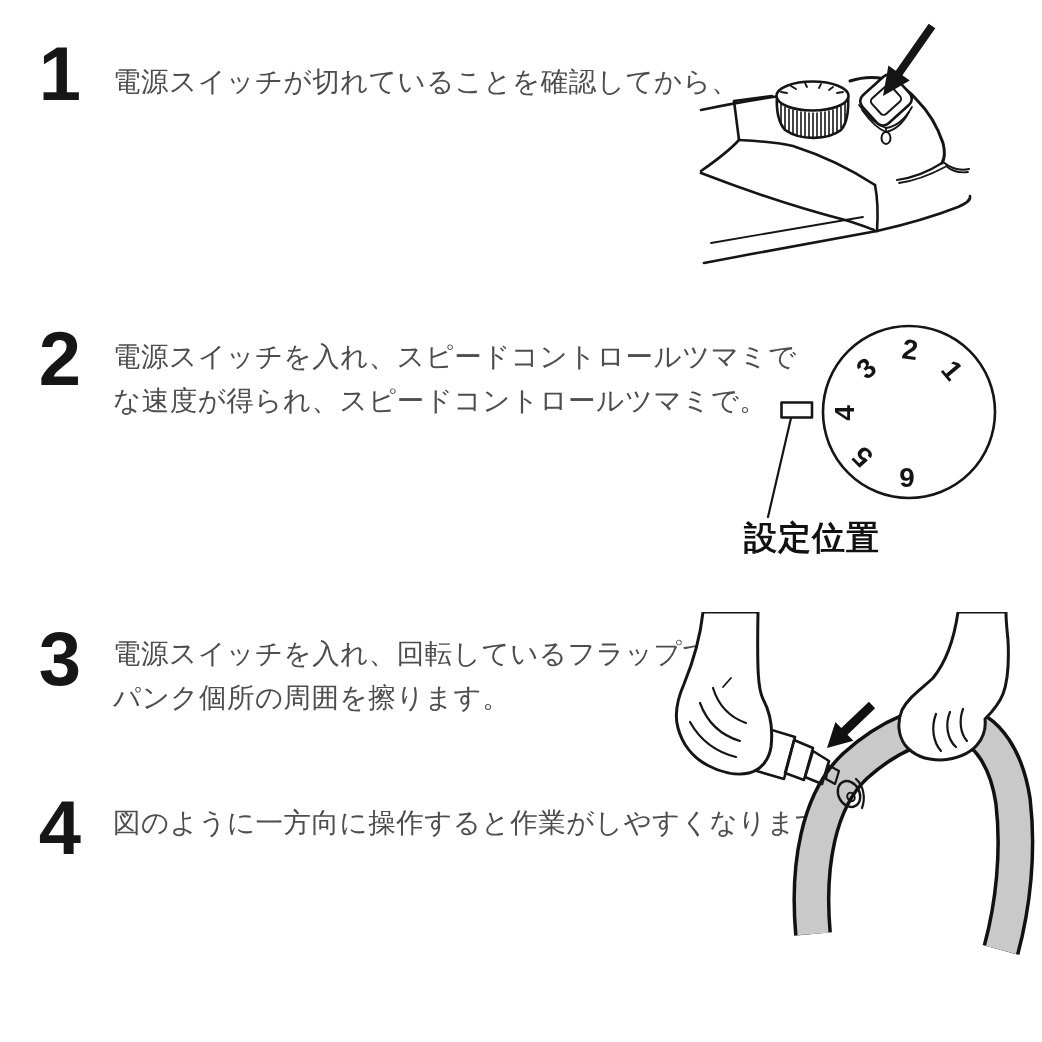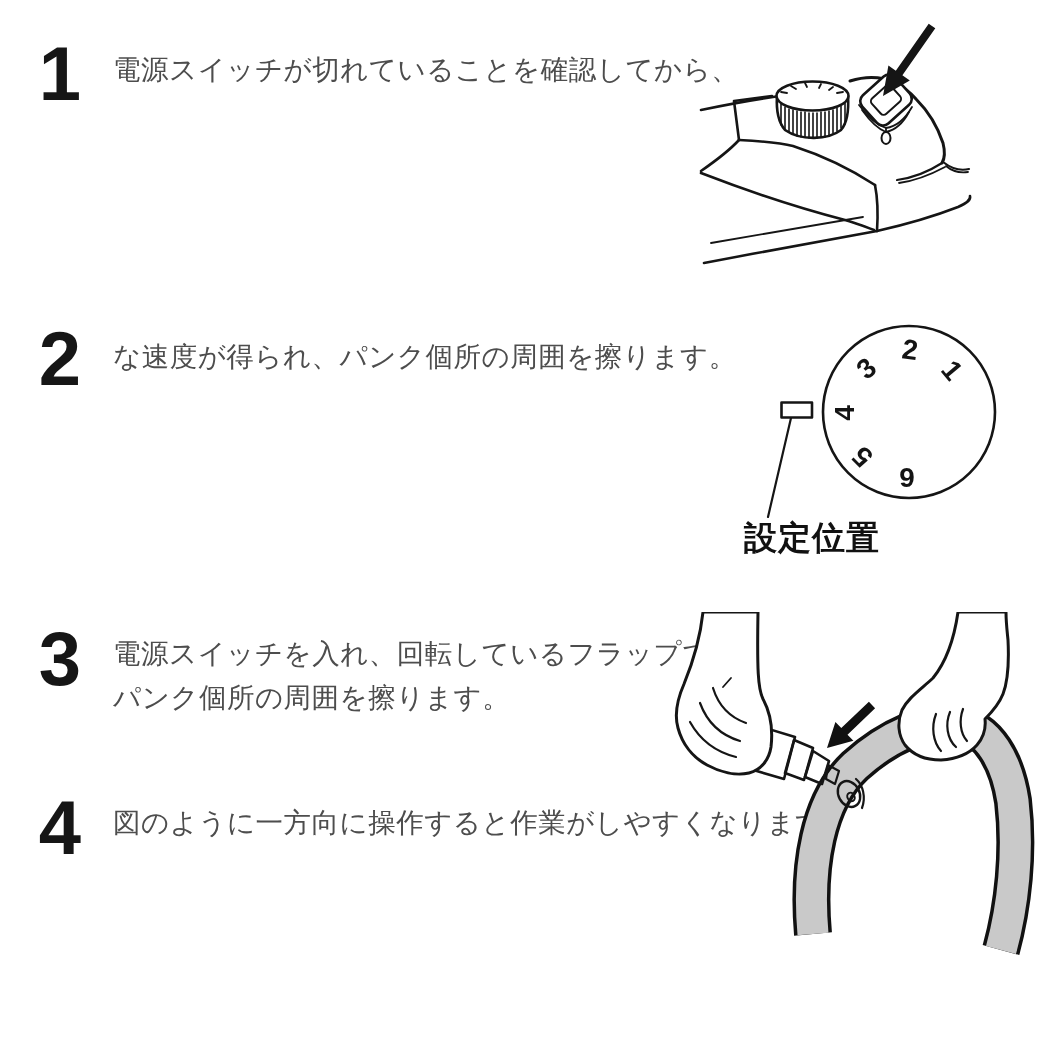--- a/index.html
+++ b/index.html
@@ -22,21 +22,21 @@
   .whitefill{fill:#ffffff;}
   .dial-num{font-family:"Liberation Sans","DejaVu Sans",sans-serif;font-size:28px;font-weight:700;fill:#141414;}
   .dial-label{font-family:"Liberation Sans","DejaVu Sans",sans-serif;font-size:33px;font-weight:bold;fill:#111111;letter-spacing:1px;}
 </style>
 </head>
 <body>
 
 <div class="canvas">
 
   <div class="step-num" style="top:36px">1</div>
-  <div class="step-text" style="top:48px">
+  <div class="step-text" style="top:60px">
     <div>電源スイッチが切れていることを確認してから、</div>
   </div>
 
   <svg class="illus" style="left:690px;top:15px" width="352" height="280" viewBox="690 15 352 280">
 
     <g>
       <path class="ln w26" d="M 701,110 C 735,103 762,98 789,95"></path>
       <path class="ln w26" d="M 772,96 L 734,101 L 739,140"></path>
       <path class="ln w26" d="M 739,140 C 758,141 777,142 793,146 C 824,156 852,170 875,185"></path>
       <path class="ln w26" d="M 701,171 C 714,162 728,152 739,140"></path>
@@ -68,21 +68,22 @@
       <path class="ln w18" d="M 862,110 Q 875,128 886,132 Q 900,129 909,112"></path>
       <path class="ln w18" d="M 886,128 L 886,133"></path>
       <ellipse cx="886" cy="138" rx="4.5" ry="6" class="ln whitefill" stroke-width="2"></ellipse>
     </g>
 
     <path fill="#151515" d="M 935.3,28.3 L 902.4,75.3 L 909.8,80.5 L 883,96 L 888.4,65.5 L 895.8,70.7 L 928.7,23.7 Z"></path>
   </svg>
 
   <div class="step-num" style="top:321px">2</div>
   <div class="step-text" style="top:335px">
-    <div>な速度が得られ、パンク個所の周囲を擦ります。</div>
+    <div>電源スイッチを入れ、スピードコントロールツマミで</div>
+    <div>な速度が得られ、スピードコントロールツマミで。</div>
   </div>
 
   <svg class="illus" style="left:735px;top:318px" width="300" height="245" viewBox="735 318 300 245">
     <circle cx="909" cy="412" r="86" class="ln w26 whitefill"></circle>
     <g>
       <text class="dial-num" x="952.5" y="370" text-anchor="middle" dy="0.36em" transform="rotate(50 952.5 370)">1</text>
       <text class="dial-num" x="910" y="349" text-anchor="middle" dy="0.36em" transform="rotate(8 910 349)">2</text>
       <text class="dial-num" x="866" y="368" text-anchor="middle" dy="0.36em" transform="rotate(-40 866 368)">3</text>
       <text class="dial-num" x="844" y="413" text-anchor="middle" dy="0.36em" transform="rotate(-90 844 413)">4</text>
       <text class="dial-num" x="862" y="457" text-anchor="middle" dy="0.36em" transform="rotate(-135 862 457)">5</text>

